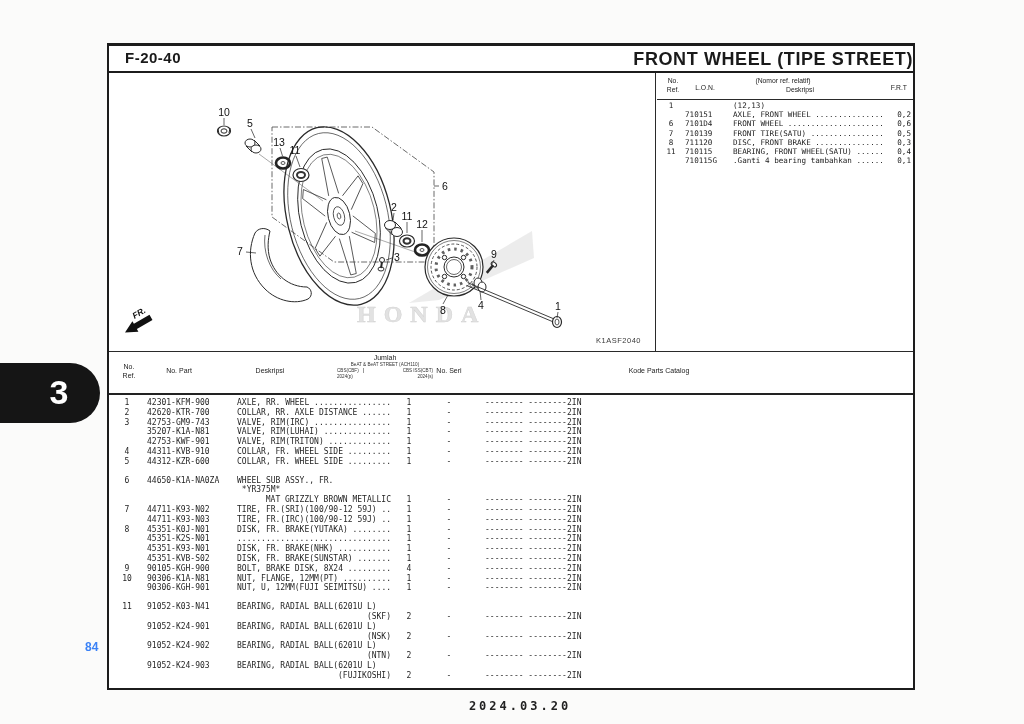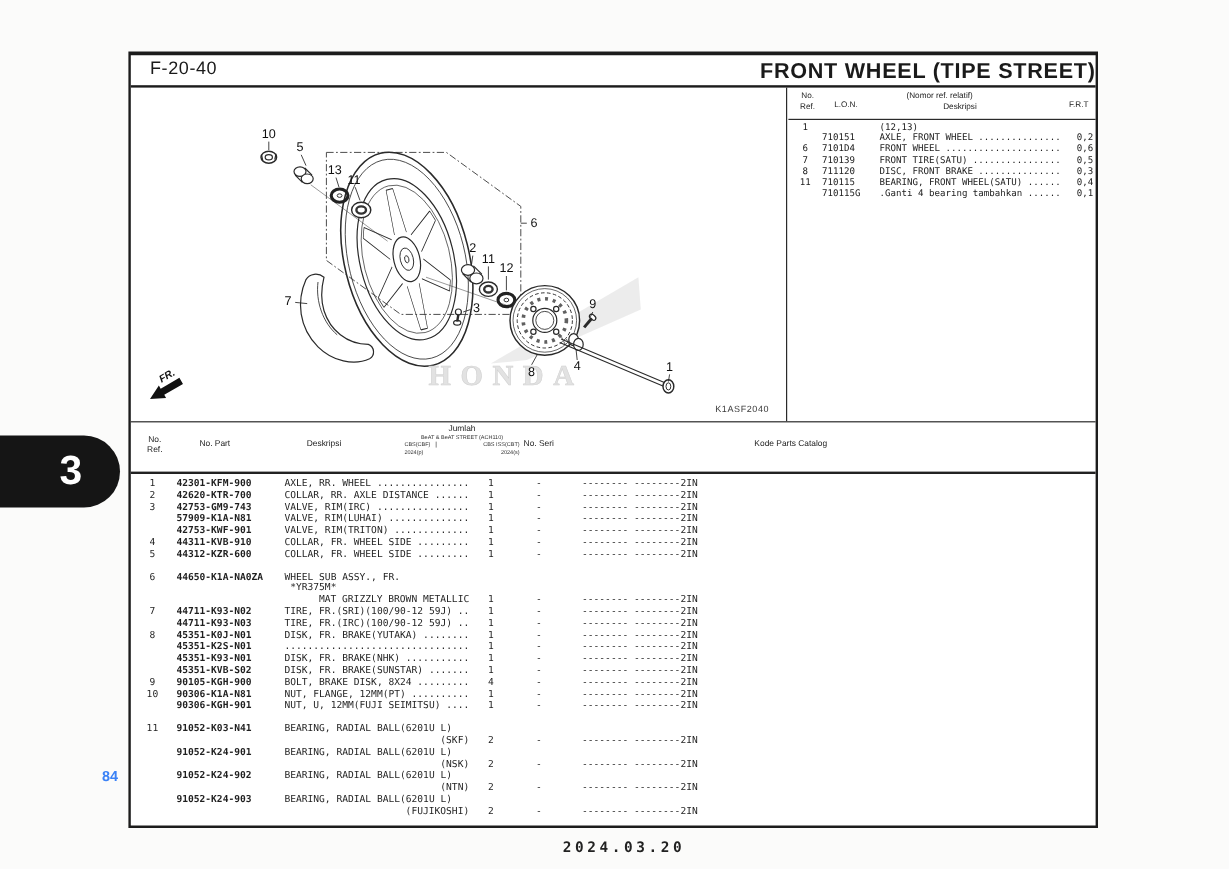--- a/index.html
+++ b/index.html
@@ -8,21 +8,21 @@
     background:#fbfbfa;color:#1a1a1a;
     font-family:"Liberation Sans",sans-serif;
   }
   .page{
     position:absolute;left:107px;top:43px;width:808px;height:647px;
     box-sizing:border-box;background:#fff;
     border:2px solid #1c1c1c;border-top-width:3px;
   }
   
   .titlebar{position:absolute;left:0;top:0;right:0;height:25px;border-bottom:2px solid #1c1c1c;}
-  .page-code{position:absolute;left:16px;top:3px;font-size:15px;font-weight:normal;letter-spacing:.5px;}
+  .page-code{position:absolute;left:16px;top:3px;font-size:15px;font-weight:bold;letter-spacing:.5px;}
   .page-title{position:absolute;left:0;right:0;top:3px;text-align:right;font-size:18px;font-weight:bold;letter-spacing:.6px;}
   
   .vdivider{position:absolute;left:546px;top:27px;height:278px;width:0;border-left:1.5px solid #2a2a2a;}
   .diagram-pane{position:absolute;left:0;top:27px;width:546px;height:278px;}
   .ref-pane{position:absolute;left:548px;top:27px;width:256px;height:278px;}
   .ref-head{position:absolute;left:0;top:0;right:0;height:26px;border-bottom:1.2px solid #2a2a2a;font-size:6.8px;color:#222;}
   .ref-head .nr{position:absolute;left:4px;top:3px;width:24px;text-align:center;line-height:9px;}
   .ref-head .lon{position:absolute;left:26px;top:11px;width:44px;text-align:center;}
   .ref-head .rel{position:absolute;left:64px;top:3px;width:124px;text-align:center;line-height:9px;}
   .ref-head .rel .l2{margin-left:34px;}
@@ -45,21 +45,21 @@
   .ph-jumlah .sub{font-size:4.6px;color:#333;margin-top:1px;}
   .ph-jumlah .cols,.ph-jumlah .years{display:flex;justify-content:space-between;font-size:4.6px;color:#333;padding:0 4px;margin-top:1px;}
   .ph-jumlah .cols span:first-child{border-right:0.5px solid #999;padding-right:4px;}
   .ph-seri{position:absolute;left:300px;top:15px;width:80px;text-align:center;}
   .ph-kode{position:absolute;left:480px;top:15px;width:140px;text-align:center;}
   .parts-rows{position:absolute;left:0;top:43px;right:0;bottom:0;overflow:hidden;padding-top:3px;
     font-family:"DejaVu Sans Mono",monospace;font-size:8px;line-height:9.8px;color:#1f1f1f;}
   .prow{display:flex;padding-left:6px;white-space:pre;}
   .prow span{white-space:pre;flex:none;}
   .prow .c-ref{width:24px;text-align:center;}
-  .prow .c-part{width:90px;margin-left:8px;font-weight:bold;}
+  .prow .c-part{width:90px;margin-left:8px;}
   .prow .c-desc{width:154px;}
   .prow .c-desc.right{text-align:right;}
   .prow .c-q1{width:36px;text-align:center;}
   .prow .c-q2{width:44px;text-align:center;}
   .prow .c-seri{width:78px;margin-left:14px;}
   .prow .c-code{width:40px;padding-left:4px;}
   .gap{height:9px;}
   
   .callout{position:absolute;transform:translate(-50%,-50%);font-size:10.5px;color:#111;font-family:"Liberation Sans",sans-serif;}
   .diagram-code{position:absolute;right:14px;bottom:6px;font-size:7.5px;color:#3a3a3a;letter-spacing:.5px;}
@@ -293,21 +293,21 @@
           <span>2024(s)</span>
         </div>
       </div>
       <div class="ph-seri">No. Seri</div>
       <div class="ph-kode">Kode Parts Catalog</div>
     </div>
     <div class="parts-rows">
         <div class="prow"><span class="c-ref">1</span><span class="c-part">42301-KFM-900</span><span class="c-desc">AXLE, RR. WHEEL ................</span><span class="c-q1">1</span><span class="c-q2">-</span><span class="c-seri">-------- --------</span><span class="c-code">2IN</span></div>
         <div class="prow"><span class="c-ref">2</span><span class="c-part">42620-KTR-700</span><span class="c-desc">COLLAR, RR. AXLE DISTANCE ......</span><span class="c-q1">1</span><span class="c-q2">-</span><span class="c-seri">-------- --------</span><span class="c-code">2IN</span></div>
         <div class="prow"><span class="c-ref">3</span><span class="c-part">42753-GM9-743</span><span class="c-desc">VALVE, RIM(IRC) ................</span><span class="c-q1">1</span><span class="c-q2">-</span><span class="c-seri">-------- --------</span><span class="c-code">2IN</span></div>
-        <div class="prow"><span class="c-ref"></span><span class="c-part">57909-K1A-N81</span><span class="c-desc">VALVE, RIM(LUHAI) ..............</span><span class="c-q1">1</span><span class="c-q2">-</span><span class="c-seri">-------- --------</span><span class="c-code">2IN</span></div>
+        <div class="prow"><span class="c-ref"></span><span class="c-part">35207-K1A-N81</span><span class="c-desc">VALVE, RIM(LUHAI) ..............</span><span class="c-q1">1</span><span class="c-q2">-</span><span class="c-seri">-------- --------</span><span class="c-code">2IN</span></div>
         <div class="prow"><span class="c-ref"></span><span class="c-part">42753-KWF-901</span><span class="c-desc">VALVE, RIM(TRITON) .............</span><span class="c-q1">1</span><span class="c-q2">-</span><span class="c-seri">-------- --------</span><span class="c-code">2IN</span></div>
         <div class="prow"><span class="c-ref">4</span><span class="c-part">44311-KVB-910</span><span class="c-desc">COLLAR, FR. WHEEL SIDE .........</span><span class="c-q1">1</span><span class="c-q2">-</span><span class="c-seri">-------- --------</span><span class="c-code">2IN</span></div>
         <div class="prow"><span class="c-ref">5</span><span class="c-part">44312-KZR-600</span><span class="c-desc">COLLAR, FR. WHEEL SIDE .........</span><span class="c-q1">1</span><span class="c-q2">-</span><span class="c-seri">-------- --------</span><span class="c-code">2IN</span></div>
         <div class="gap"></div>
         <div class="prow"><span class="c-ref">6</span><span class="c-part">44650-K1A-NA0ZA</span><span class="c-desc">WHEEL SUB ASSY., FR.</span><span class="c-q1"></span><span class="c-q2"></span><span class="c-seri"></span><span class="c-code"></span></div>
         <div class="prow"><span class="c-ref"></span><span class="c-part"></span><span class="c-desc"> *YR375M*</span><span class="c-q1"></span><span class="c-q2"></span><span class="c-seri"></span><span class="c-code"></span></div>
         <div class="prow"><span class="c-ref"></span><span class="c-part"></span><span class="c-desc right">MAT GRIZZLY BROWN METALLIC</span><span class="c-q1">1</span><span class="c-q2">-</span><span class="c-seri">-------- --------</span><span class="c-code">2IN</span></div>
         <div class="prow"><span class="c-ref">7</span><span class="c-part">44711-K93-N02</span><span class="c-desc">TIRE, FR.(SRI)(100/90-12 59J) ..</span><span class="c-q1">1</span><span class="c-q2">-</span><span class="c-seri">-------- --------</span><span class="c-code">2IN</span></div>
         <div class="prow"><span class="c-ref"></span><span class="c-part">44711-K93-N03</span><span class="c-desc">TIRE, FR.(IRC)(100/90-12 59J) ..</span><span class="c-q1">1</span><span class="c-q2">-</span><span class="c-seri">-------- --------</span><span class="c-code">2IN</span></div>
         <div class="prow"><span class="c-ref">8</span><span class="c-part">45351-K0J-N01</span><span class="c-desc">DISK, FR. BRAKE(YUTAKA) ........</span><span class="c-q1">1</span><span class="c-q2">-</span><span class="c-seri">-------- --------</span><span class="c-code">2IN</span></div>

